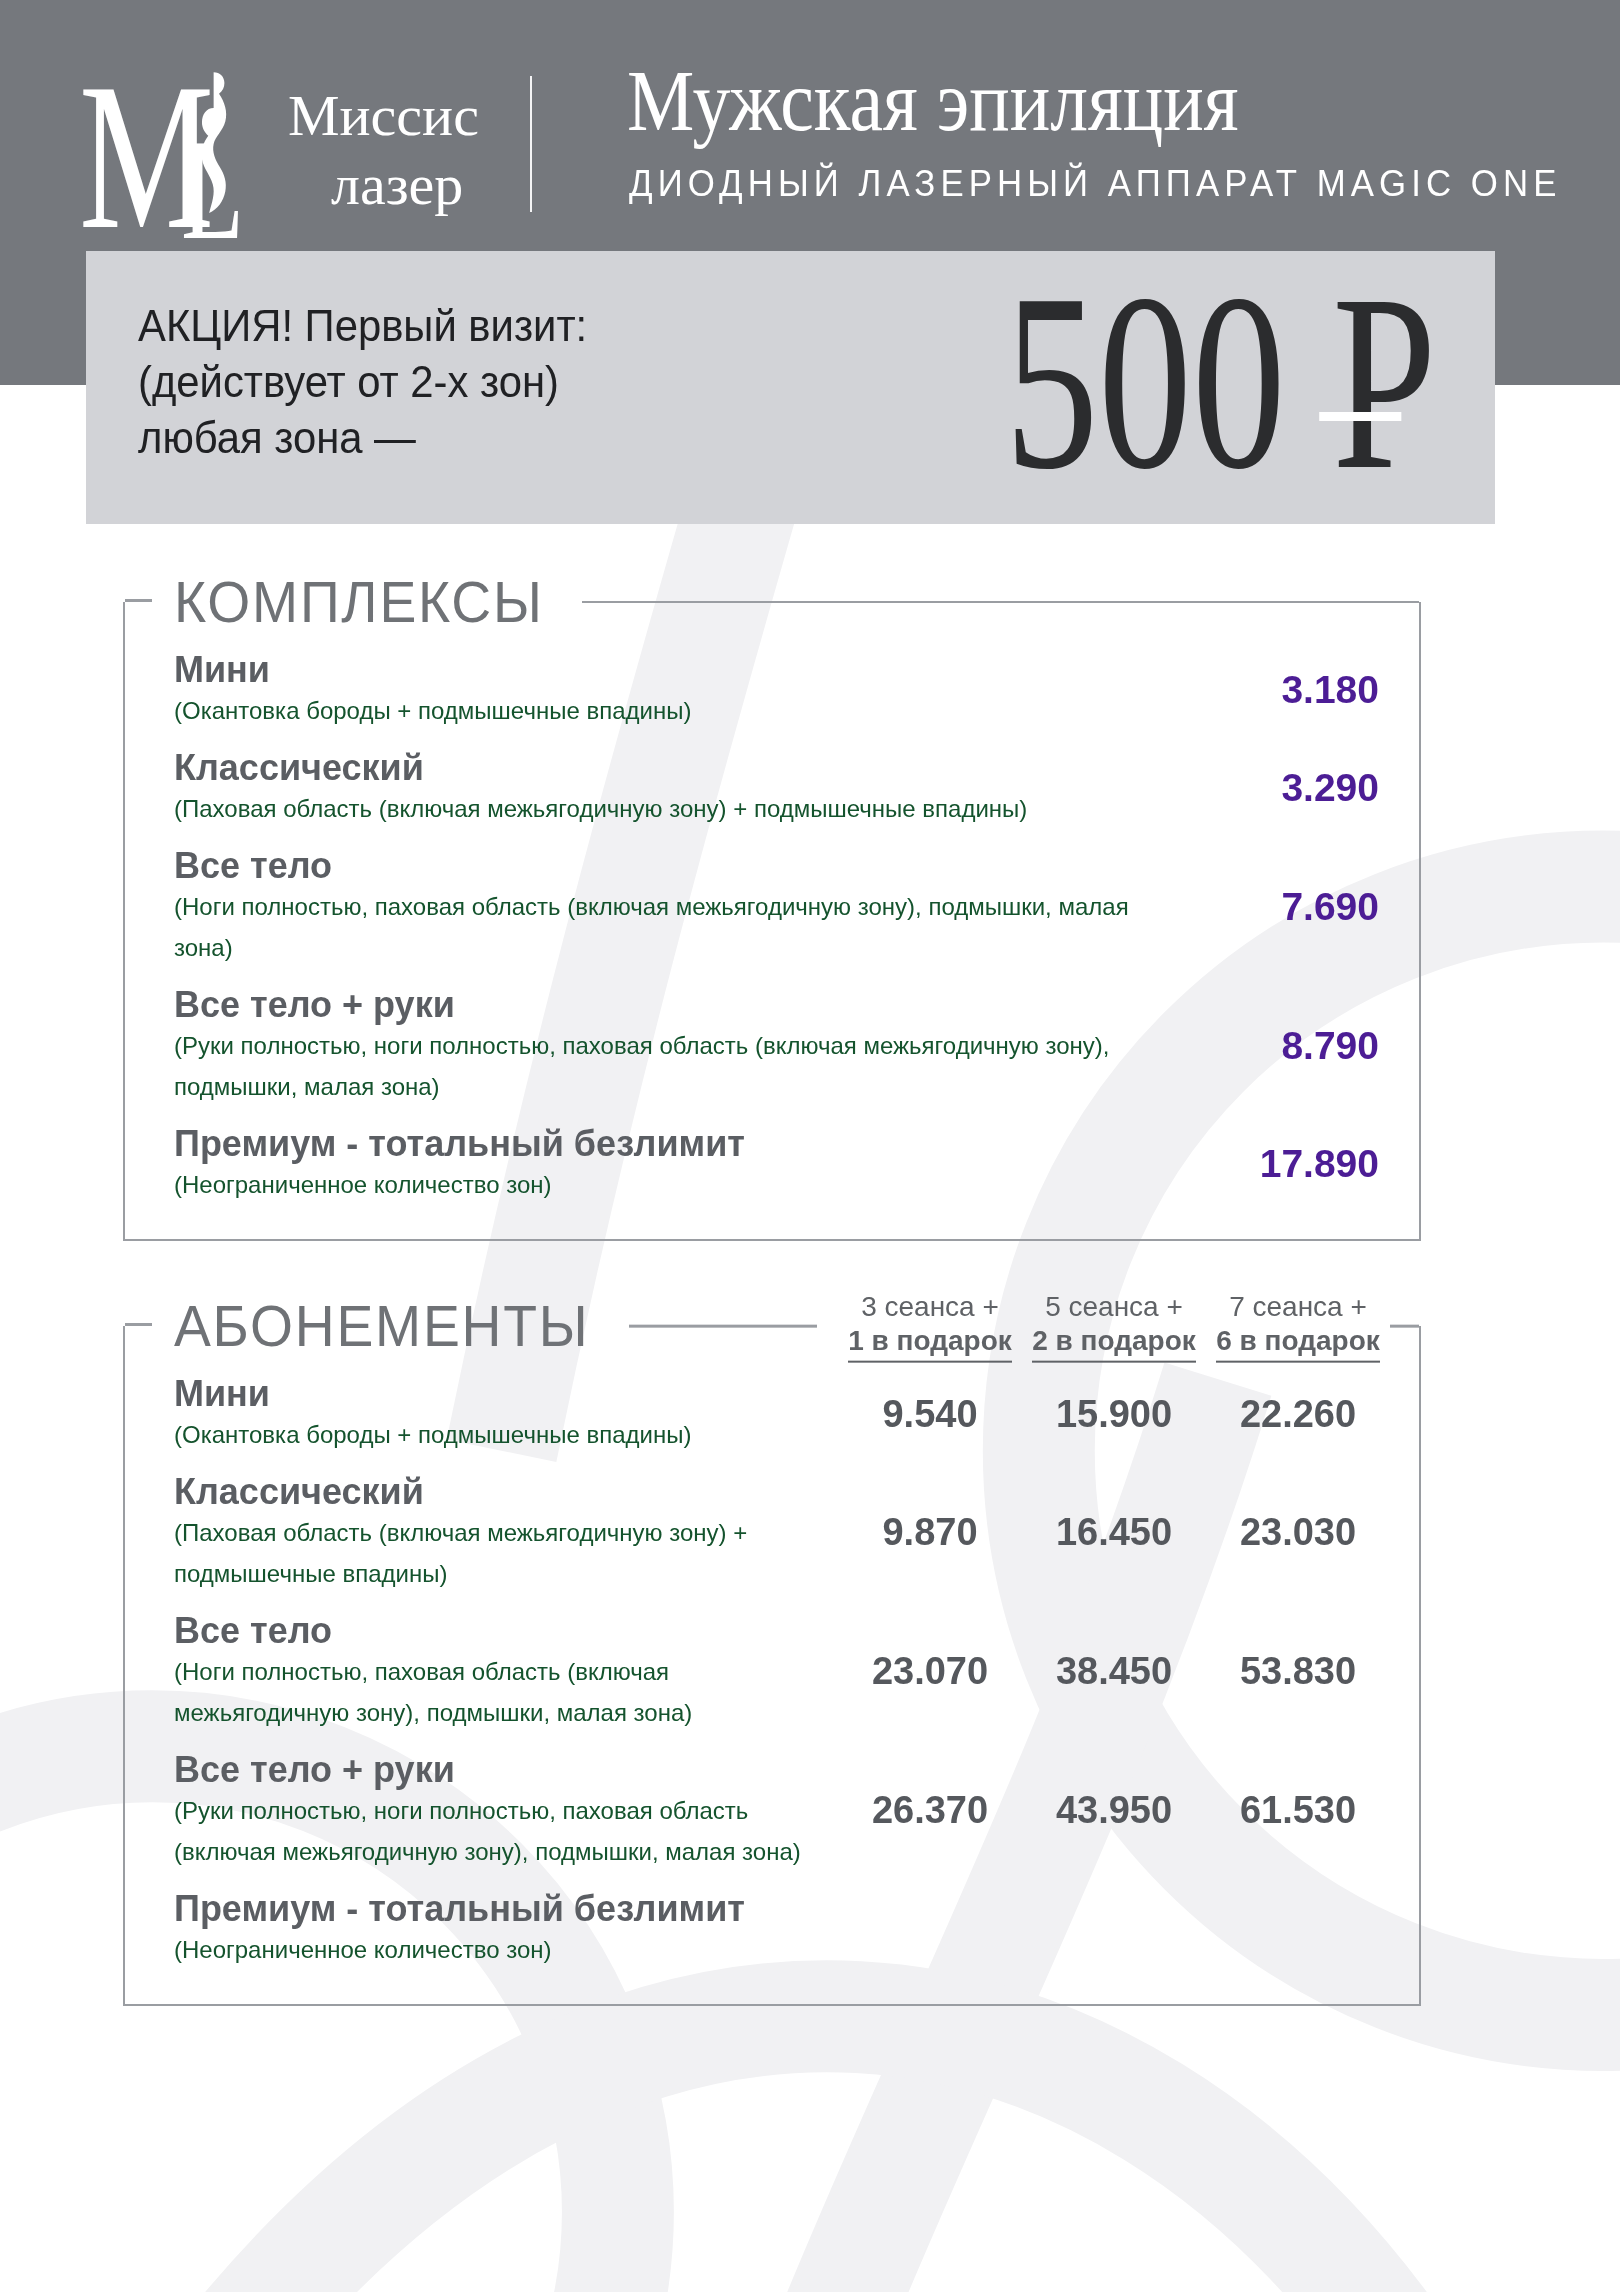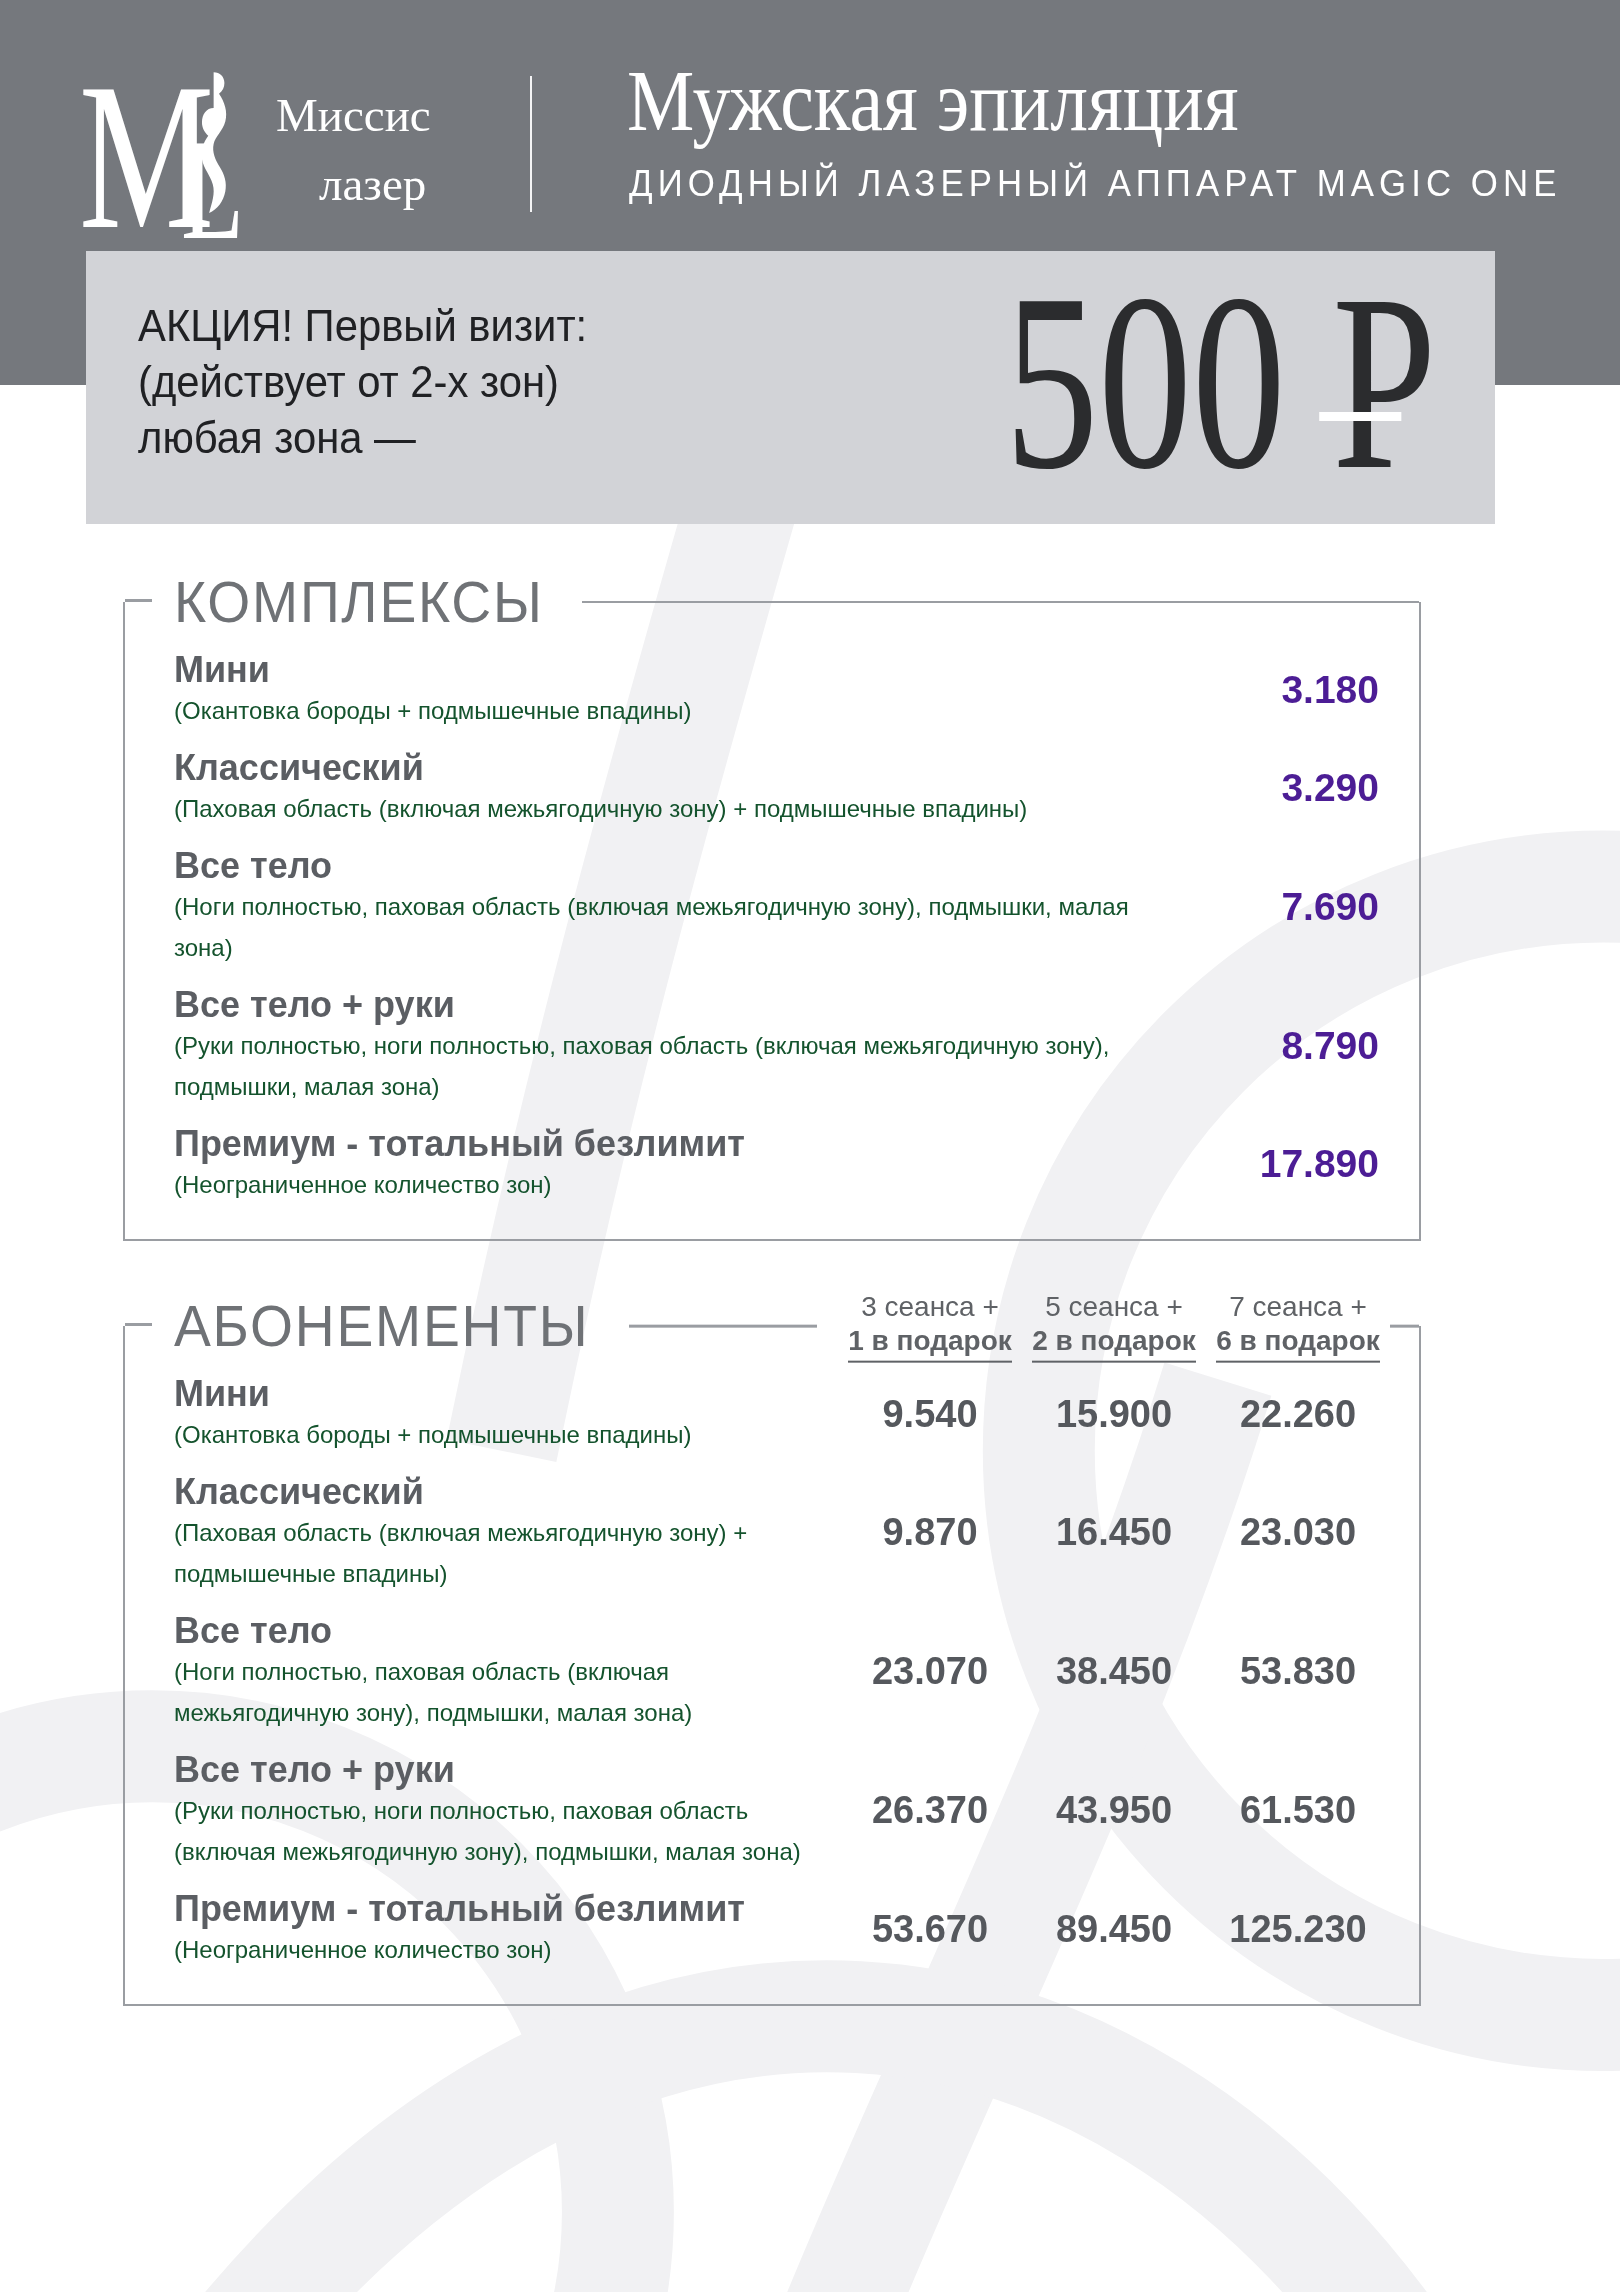--- a/index.html
+++ b/index.html
@@ -11,22 +11,22 @@
   }
   
   .watermark{position:absolute;inset:0;z-index:0;}
   
   .header{
     position:absolute;left:0;top:0;width:1620px;height:385px;
     background:#75787d;z-index:1;
   }
   .logo{position:absolute;left:79px;top:47px;display:flex;}
   .logo-mono{width:184px;height:193px;}
-  .logo-names{margin-left:13px;margin-top:34px;color:#ffffff;
-    font-family:"Liberation Serif", serif;font-size:47px;line-height:69px;font-weight:400;}
+  .logo-names{margin-left:25px;margin-top:34px;color:#ffffff;
+    font-family:"Liberation Serif", serif;font-size:58px;line-height:69px;font-weight:400;}
   .logo-name2{padding-left:43px;}
   .hdr-divider{position:absolute;left:530px;top:76px;width:1.8px;height:136px;background:rgba(255,255,255,.92);}
   .hdr-title{
     position:absolute;left:627px;top:52px;color:#ffffff;
     font-family:"Liberation Serif", serif;font-weight:400;font-size:86px;line-height:99px;
     transform:scaleX(.88);transform-origin:left top;white-space:nowrap;
   }
   .hdr-subtitle{
     position:absolute;left:629px;top:163px;color:#ffffff;
     font-size:37px;letter-spacing:5.4px;white-space:nowrap;
@@ -239,22 +239,17 @@
         <div class="price-cell">43.950</div>
         <div class="price-cell">61.530</div>
       </div>
     </div>
 
     <div class="row">
       <div class="row-text">
         <div class="item-name">Премиум - тотальный безлимит</div>
         <div class="item-desc">(Неограниченное количество зон)</div>
       </div>
-      <div class="price-cells">
-        <div class="price-cell">53.670</div>
-        <div class="price-cell">89.450</div>
-        <div class="price-cell">125.230</div>
-      </div>
     </div>
   </div>
 
 </main>
 
 
 </body></html>

